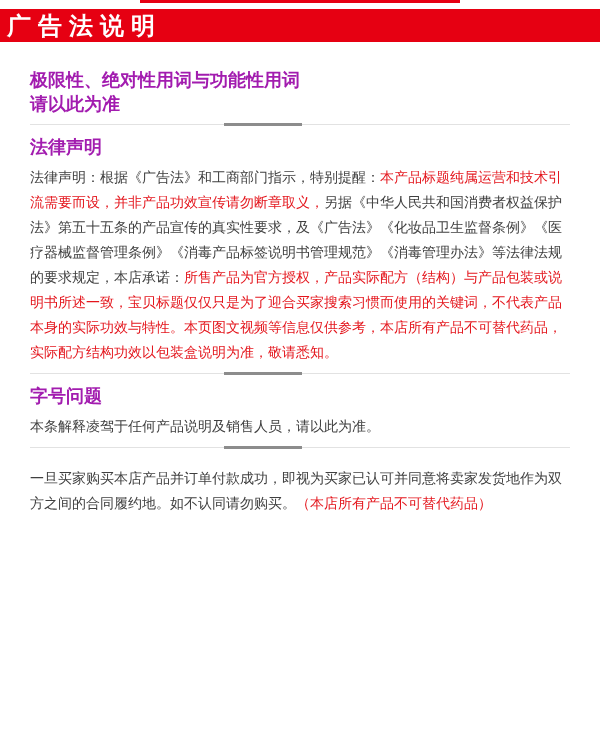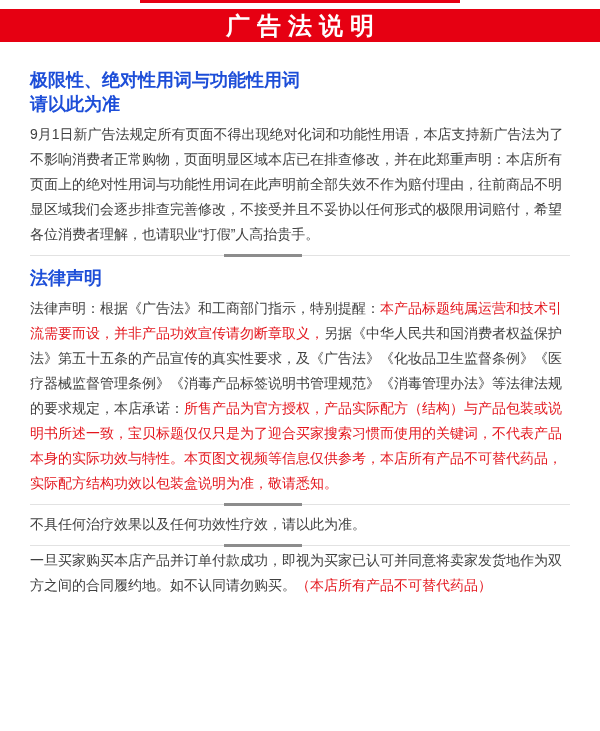--- a/index.html
+++ b/index.html
@@ -13,39 +13,39 @@
   .top-strip {
     position: absolute;
     top: 0; left: 140px;
     width: 320px; height: 3px;
     background: var(--banner-bg, #e60012);
   }
   .banner {
     margin-top: 9px;
     height: 33px;
     background: var(--banner-bg, #e60012);
-    text-align: center;
+    text-align: left;
     overflow: hidden;
   }
   .banner-title {
     color: var(--banner-text, #ffffff);
     font-size: 24px;
     font-weight: bold;
     letter-spacing: 7px;
     padding-left: 7px;
     line-height: 33px;
     display: inline-block;
   }
   .content { padding: 0 30px 10px 30px; }
   .sec-title {
     margin: 26px 0 0 0;
     font-size: 18px;
     line-height: 24px;
     font-weight: bold;
-    color: #1d4ed8;
+    color: #a21caf;
   }
   .sec-title .hl { display: block; }
   .divider + section .sec-title { margin-top: 9px; }
   p.body {
     margin: 6px 0 0 0;
     font-size: 14px;
     line-height: 25px;
     color: var(--text-dark, #404040);
     word-break: break-all;
   }
@@ -63,60 +63,62 @@
     left: 0; right: 0; top: 1px;
     height: 1px;
     background: var(--divider-light, #e2e2e2);
   }
   .divider-dark {
     position: absolute;
     left: 194px; top: 0;
     width: 78px; height: 3px;
     background: var(--divider-dark, #8c8c8c);
   }
-  p.footer-note { margin-top: 1px; }
+  p.footer-note { margin-top: 17px; }
 </style>
 </head>
 <body>
 
 <div class="page">
 
   <div class="top-strip"></div>
 
   <div class="banner">
     <span class="banner-title">广告法说明</span>
   </div>
 
   <div class="content">
 
     <section>
       <h2 class="sec-title">
         <span class="hl">极限性、绝对性用词与功能性用词</span>
         <span class="hl">请以此为准</span>
       </h2>
-      <p class="body"><span class="run-dark">9月1日新广告法规定所有页面不得出现绝对化词和功能性用语，本店支持新广告法为了不影响消费者正常购物，页面明显区域本店已在排查修改，并在此郑重声明：本店所有页面上的绝对性用词与功能性用词在此声明前全部失效不作为赔付理由，往前商品不明显区域我们会逐步排查完善修改，不接受并且不妥协以任何形式的极限用词赔付，希望各位消费者理解，也请职业“打假”人高抬贵手。</span></p>
     </section>
 
     <div class="divider">
       <span class="divider-dark"></span>
     </div>
 
     <section>
       <h2 class="sec-title">
         <span class="hl">法律声明</span>
       </h2>
       <p class="body"><span class="run-dark">法律声明：根据《广告法》和工商部门指示，特别提醒：</span><span class="run-red">本产品标题纯属运营和技术引流需要而设，并非产品功效宣传请勿断章取义，</span><span class="run-dark">另据《中华人民共和国消费者权益保护法》第五十五条的产品宣传的真实性要求，及《广告法》《化妆品卫生监督条例》《医疗器械监督管理条例》《消毒产品标签说明书管理规范》《消毒管理办法》等法律法规的要求规定，本店承诺：</span><span class="run-red">所售产品为官方授权，产品实际配方（结构）与产品包装或说明书所述一致，宝贝标题仅仅只是为了迎合买家搜索习惯而使用的关键词，不代表产品本身的实际功效与特性。本页图文视频等信息仅供参考，本店所有产品不可替代药品，实际配方结构功效以包装盒说明为准，敬请悉知。</span></p>
     </section>
 
     <div class="divider">
       <span class="divider-dark"></span>
     </div>
 
     <section>
-      <p class="body"><span class="run-dark">不具任何治疗效果以及任何功效性疗效，请以此为准。</span></p>
+      <h2 class="sec-title">
+        <span class="hl">字号问题</span>
+      </h2>
+      <p class="body"><span class="run-dark">本条解释凌驾于任何产品说明及销售人员，请以此为准。</span></p>
     </section>
 
     <div class="divider">
       <span class="divider-dark"></span>
     </div>
 
     <p class="body footer-note"><span class="run-dark">一旦买家购买本店产品并订单付款成功，即视为买家已认可并同意将卖家发货地作为双方之间的合同履约地。如不认同请勿购买。</span><span class="run-red">（本店所有产品不可替代药品）</span></p>
 
   </div>
 </div>

